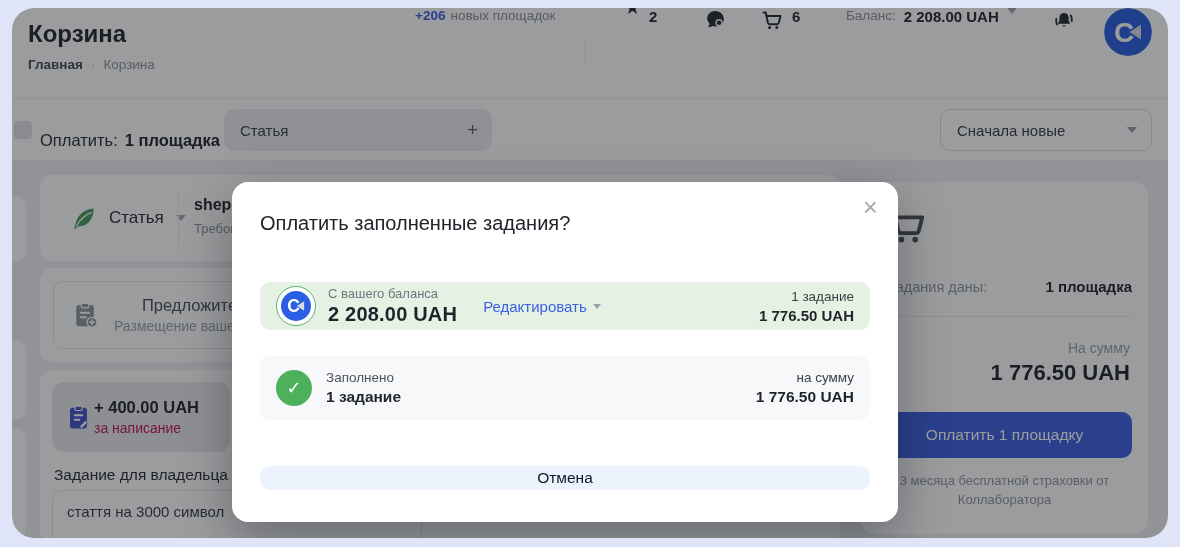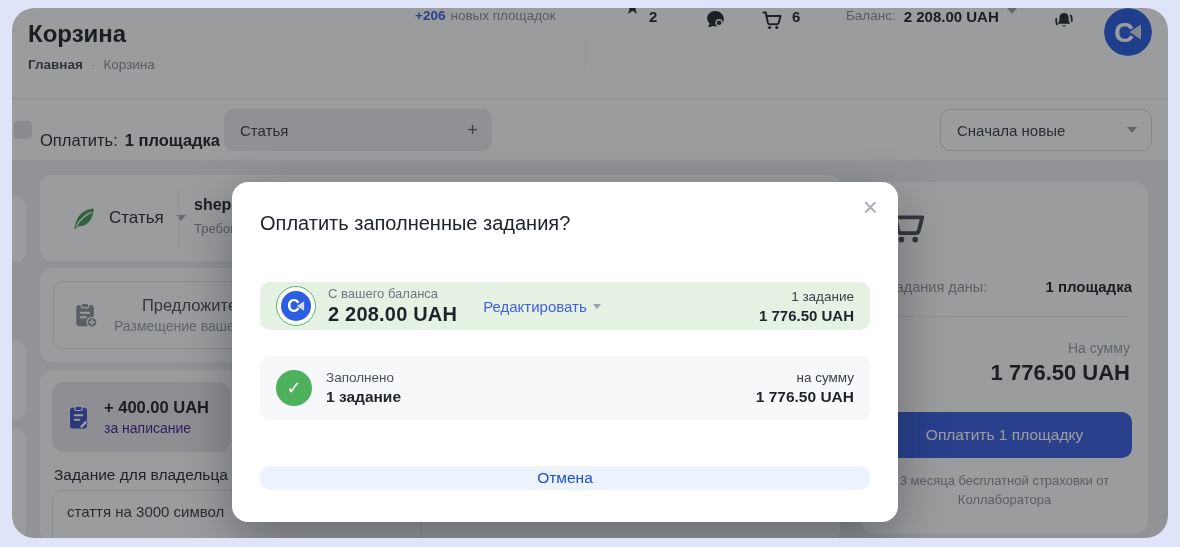--- a/index.html
+++ b/index.html
@@ -66,24 +66,24 @@
   .card2 { left:28px; top:108px; width:800px; height:94px; }
   .suggest-box {
     position:absolute; inset:13px; border:1.5px solid #e2e5ea; border-radius:10px;
     display:flex; align-items:center; gap:14px; padding-left:16px;
   }
   .suggest-t1 { font-size:16.5px; color:#4a4f59; margin-bottom:3px;margin-left:28px; }
   .suggest-t2 { font-size:14px; color:#9ba1ab; }
   .card3 { left:28px; top:210px; width:800px; height:172px; }
   .price-box {
     position:absolute; left:12px; top:12px; width:178px; height:70px;
-    background:#e8e9ed; border-radius:12px; display:flex; align-items:center; gap:11px; padding:0 12px;
+    background:#e8e9ed; border-radius:12px; display:flex; align-items:center; gap:1px; padding:0 12px;
   }
   .price-main { font-size:16.5px; font-weight:bold; color:#23262e; margin-bottom:3px; }
-  .price-sub { font-size:14px; color:#4c1d95; }
+  .price-sub { font-size:14px; color:#be185d; }
   .task-label { position:absolute; left:14px; top:96px; font-size:15.5px; color:#2b2f37; }
   .task-box {
     position:absolute; left:12px; top:120px; width:370px; height:64px;
     border:1.5px solid #e2e5ea; border-radius:10px; padding:12px 14px;
     font-size:15px; color:#3a3f48; background:#fff;
   }
   
   .rcard { left:849px; top:22px; width:287px; height:352px; border-radius:14px; }
   .rcart-icon { position:absolute; left:22px; top:20px; color:#4e525b; }
   .trow { position:absolute; left:26px; right:16px; top:96px; display:flex; justify-content:space-between; align-items:baseline; }
@@ -136,21 +136,21 @@
   .m-f-cap { font-size:13.5px; color:#4c525c; margin-bottom:3px; }
   .m-f-val { font-size:15.5px; font-weight:bold; color:#1f232b; }
   .m-f-right { margin-left:auto; text-align:right; }
   .m-f-r1 { font-size:13.5px; color:#3a3f48; margin-bottom:3px; }
   .m-f-r2 { font-size:15.5px; font-weight:bold; color:#1f232b; }
   .m-btns { position:absolute; left:28px; right:28px; top:260px; height:48px; display:flex; gap:12px; }
   .m-btns button {
     flex:1; border:none; border-radius:10px; font-size:15.5px; font-weight:500;
     font-family:inherit; cursor:pointer; display:flex; align-items:center; justify-content:center;
   }
-  .btn-cancel { background:#edf3fd; color:#1d4ed8;margin-top:24px; }
+  .btn-cancel { background:#edf3fd; color:#0f172a;margin-top:24px; }
   .btn-confirm { background:#3d61e4; color:#fff; }
   .icon-wrap { display:inline-flex; align-items:center; justify-content:center; line-height:0; }
 </style>
 </head>
 <body>
 
 <svg width="0" height="0" style="position:absolute">
   <defs>
     <g id="logo-c">
       <circle cx="24" cy="24" r="24" fill="#2a5fe3"></circle>

